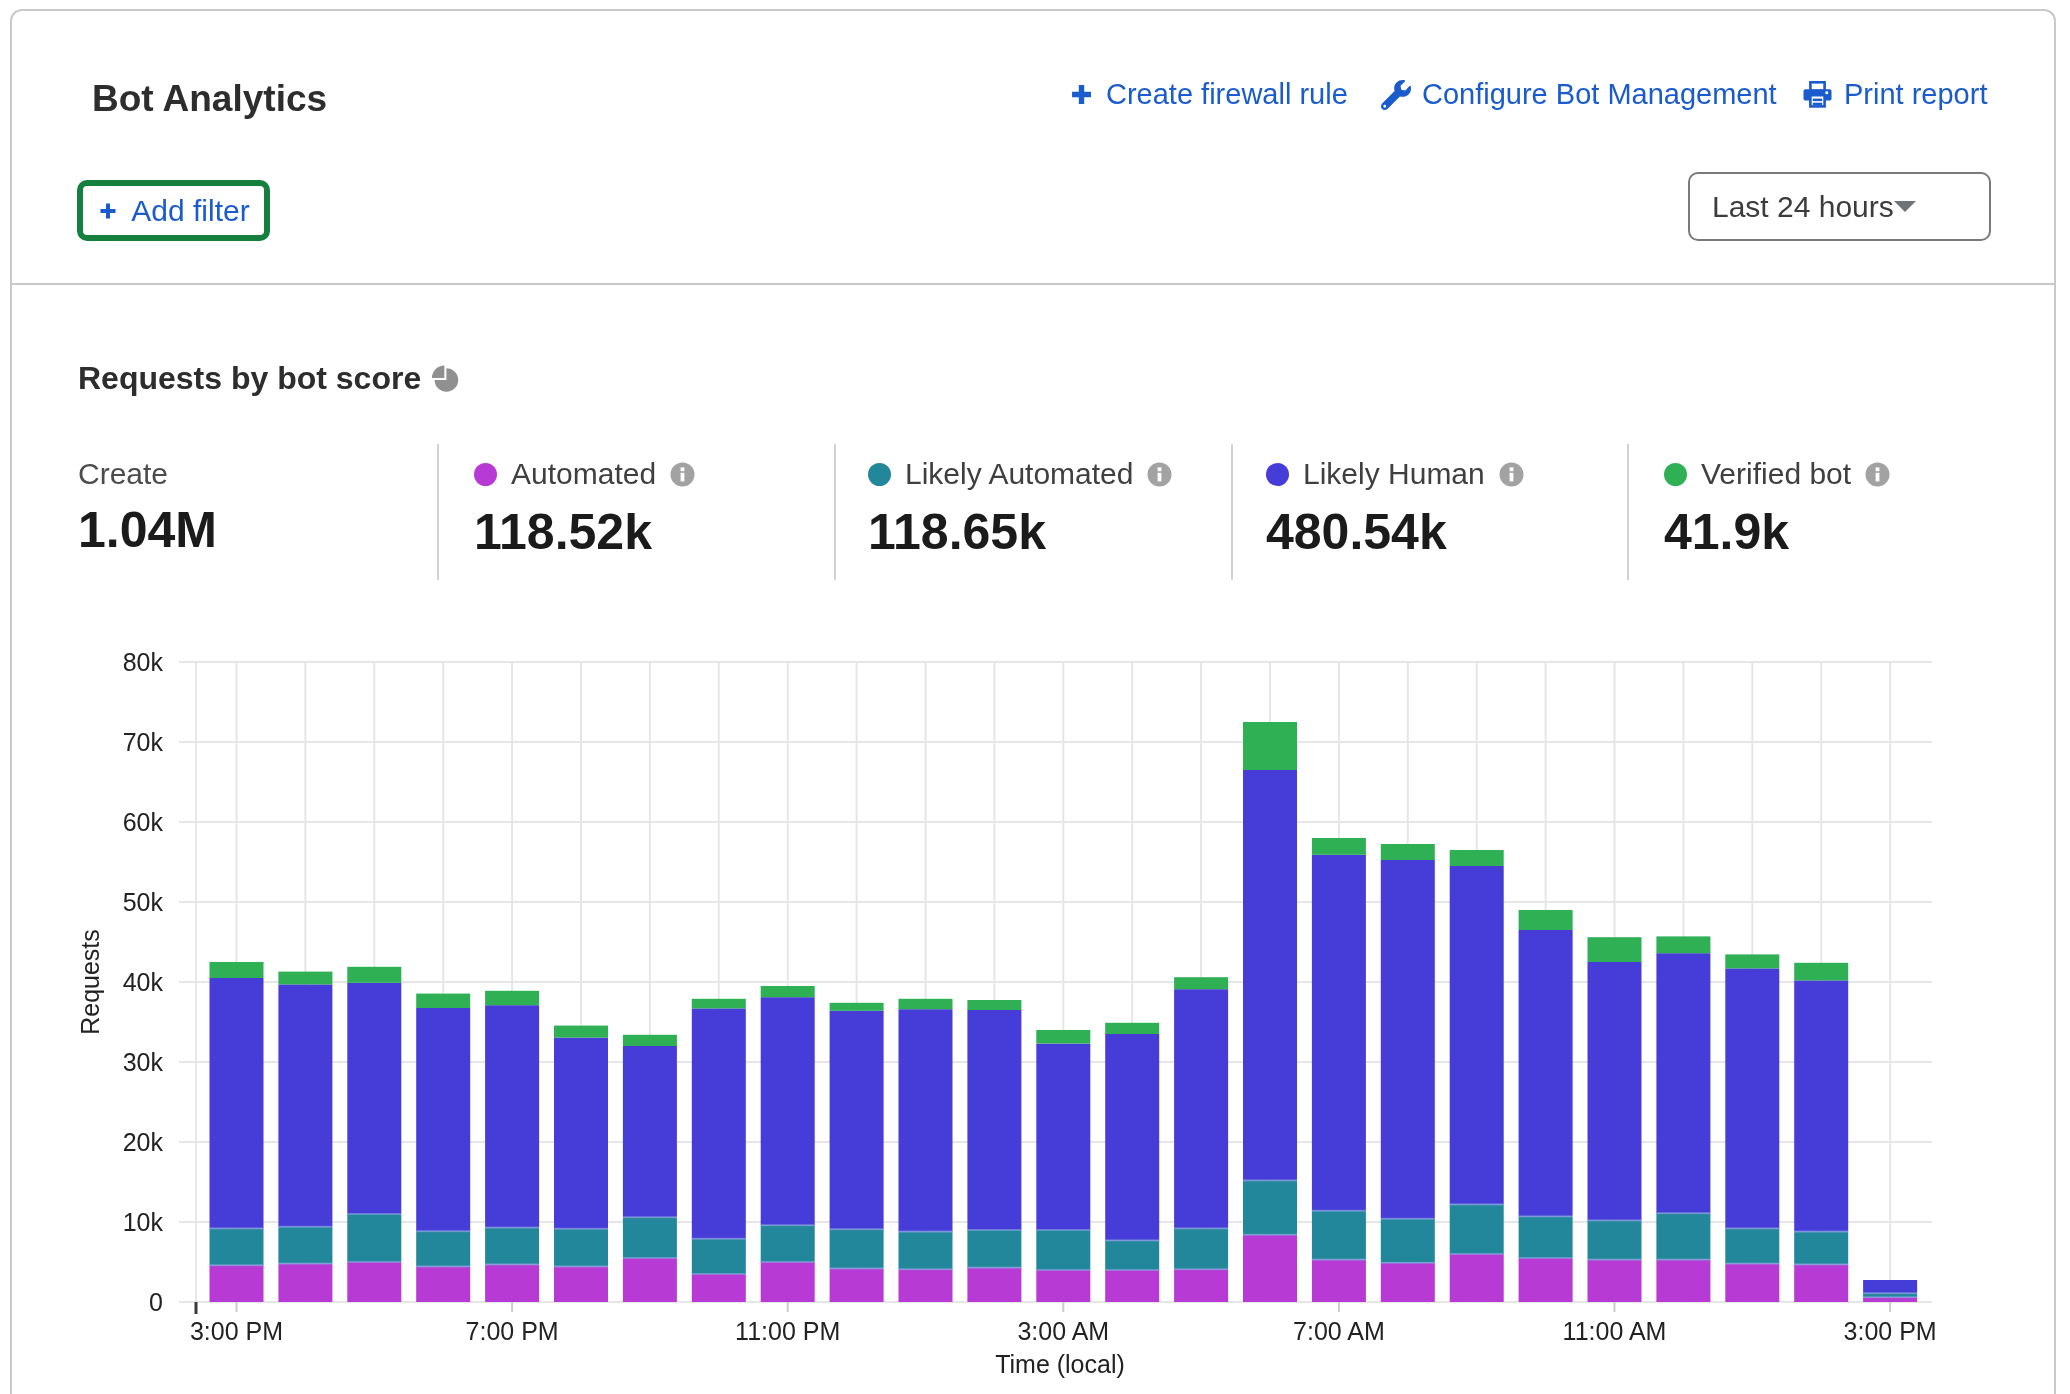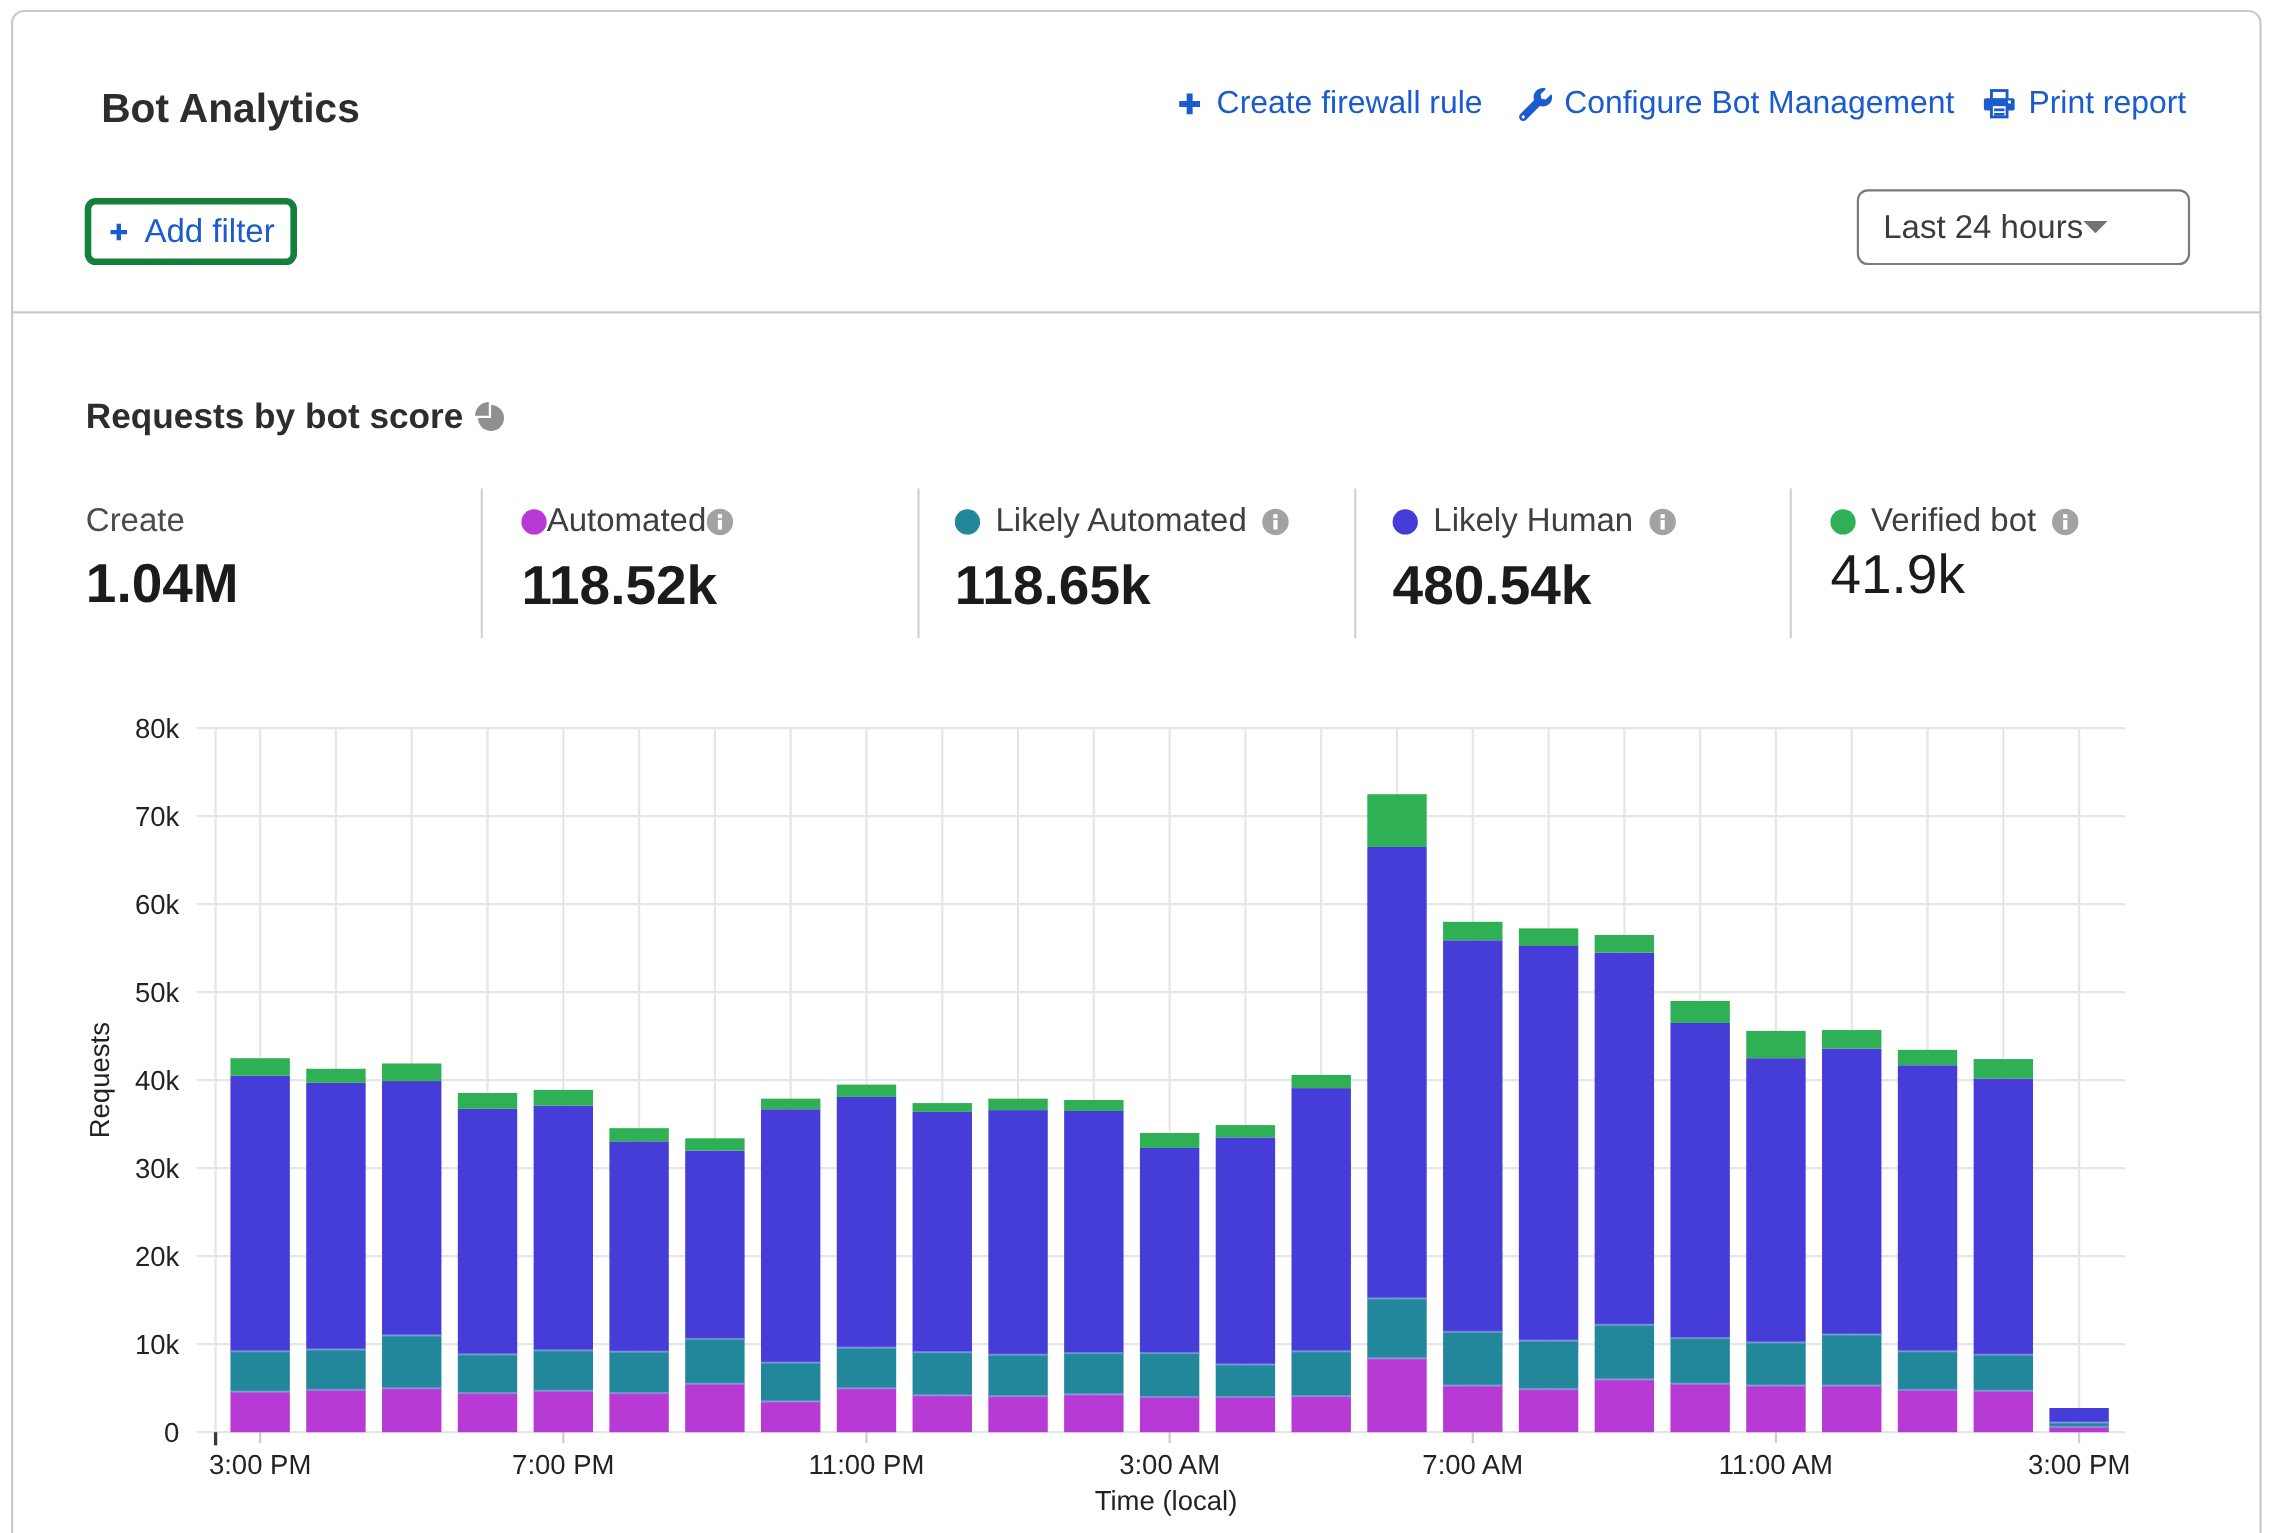--- a/index.html
+++ b/index.html
@@ -58,21 +58,21 @@
       <path fill="#909090" d="M15.4 16 L15.4 4.2 A11.8 11.8 0 1 1 3.6 16 Z"></path>
       <path fill="#909090" d="M13.4 14 L0.9 14 A12.5 12.5 0 0 1 13.4 1.5 Z"></path>
     </svg>
   </div>
 
 <div style="position:absolute;left:78px;top:459px">
     <div style="font-size:30px;line-height:30px;color:#4c4c4c">Create</div>
     <div style="font-size:50px;font-weight:bold;color:#1b1b1b;margin-top:12px">1.04M</div>
   </div>
 <div style="position:absolute;left:474px;top:459px">
-    <div style="display:flex;align-items:center;height:30px">
+    <div style="display:flex;align-items:center;gap:14px;height:30px">
       <span style="display:inline-block;width:23px;height:23px;border-radius:50%;background:#b63ad3;flex:none"></span>
       <span style="font-size:30px;color:#3f3f3f">Automated</span>
       <svg width="25" height="25" viewBox="0 0 25 25" style="flex:none">
         <circle cx="12.5" cy="12.5" r="12" fill="#a2a2a2"></circle>
         <rect x="10.6" y="5.4" width="3.8" height="3.8" fill="#ffffff"></rect>
         <rect x="10.6" y="10.8" width="3.8" height="8.6" fill="#ffffff"></rect>
       </svg>
     </div>
     <div style="font-size:50px;font-weight:bold;color:#1b1b1b;margin-top:14px">118.52k</div>
   </div>
@@ -103,21 +103,21 @@
 <div style="position:absolute;left:1664px;top:459px">
     <div style="display:flex;align-items:center;gap:14px;height:30px">
       <span style="display:inline-block;width:23px;height:23px;border-radius:50%;background:#2fb055;flex:none"></span>
       <span style="font-size:30px;color:#3f3f3f">Verified bot</span>
       <svg width="25" height="25" viewBox="0 0 25 25" style="flex:none">
         <circle cx="12.5" cy="12.5" r="12" fill="#a2a2a2"></circle>
         <rect x="10.6" y="5.4" width="3.8" height="3.8" fill="#ffffff"></rect>
         <rect x="10.6" y="10.8" width="3.8" height="8.6" fill="#ffffff"></rect>
       </svg>
     </div>
-    <div style="font-size:50px;font-weight:normal;color:#1b1b1b;margin-top:4px">41.9k</div>
+    <div style="font-size:50px;font-weight:bold;color:#1b1b1b;margin-top:14px">41.9k</div>
   </div>
 <div style="position:absolute;left:437px;top:444px;width:2px;height:136px;background:#d2d2d2"></div>
 <div style="position:absolute;left:834px;top:444px;width:2px;height:136px;background:#d2d2d2"></div>
 <div style="position:absolute;left:1231px;top:444px;width:2px;height:136px;background:#d2d2d2"></div>
 <div style="position:absolute;left:1627px;top:444px;width:2px;height:136px;background:#d2d2d2"></div>
 
 <svg style="position:absolute;left:0;top:600px" width="2070" height="794" viewBox="0 600 2070 794">
 <line x1="179.0" y1="1302.0" x2="1932.0" y2="1302.0" stroke="#e6e6e6" stroke-width="2"></line>
 <line x1="179.0" y1="1222.0" x2="1932.0" y2="1222.0" stroke="#e6e6e6" stroke-width="2"></line>
 <line x1="179.0" y1="1142.0" x2="1932.0" y2="1142.0" stroke="#e6e6e6" stroke-width="2"></line>

